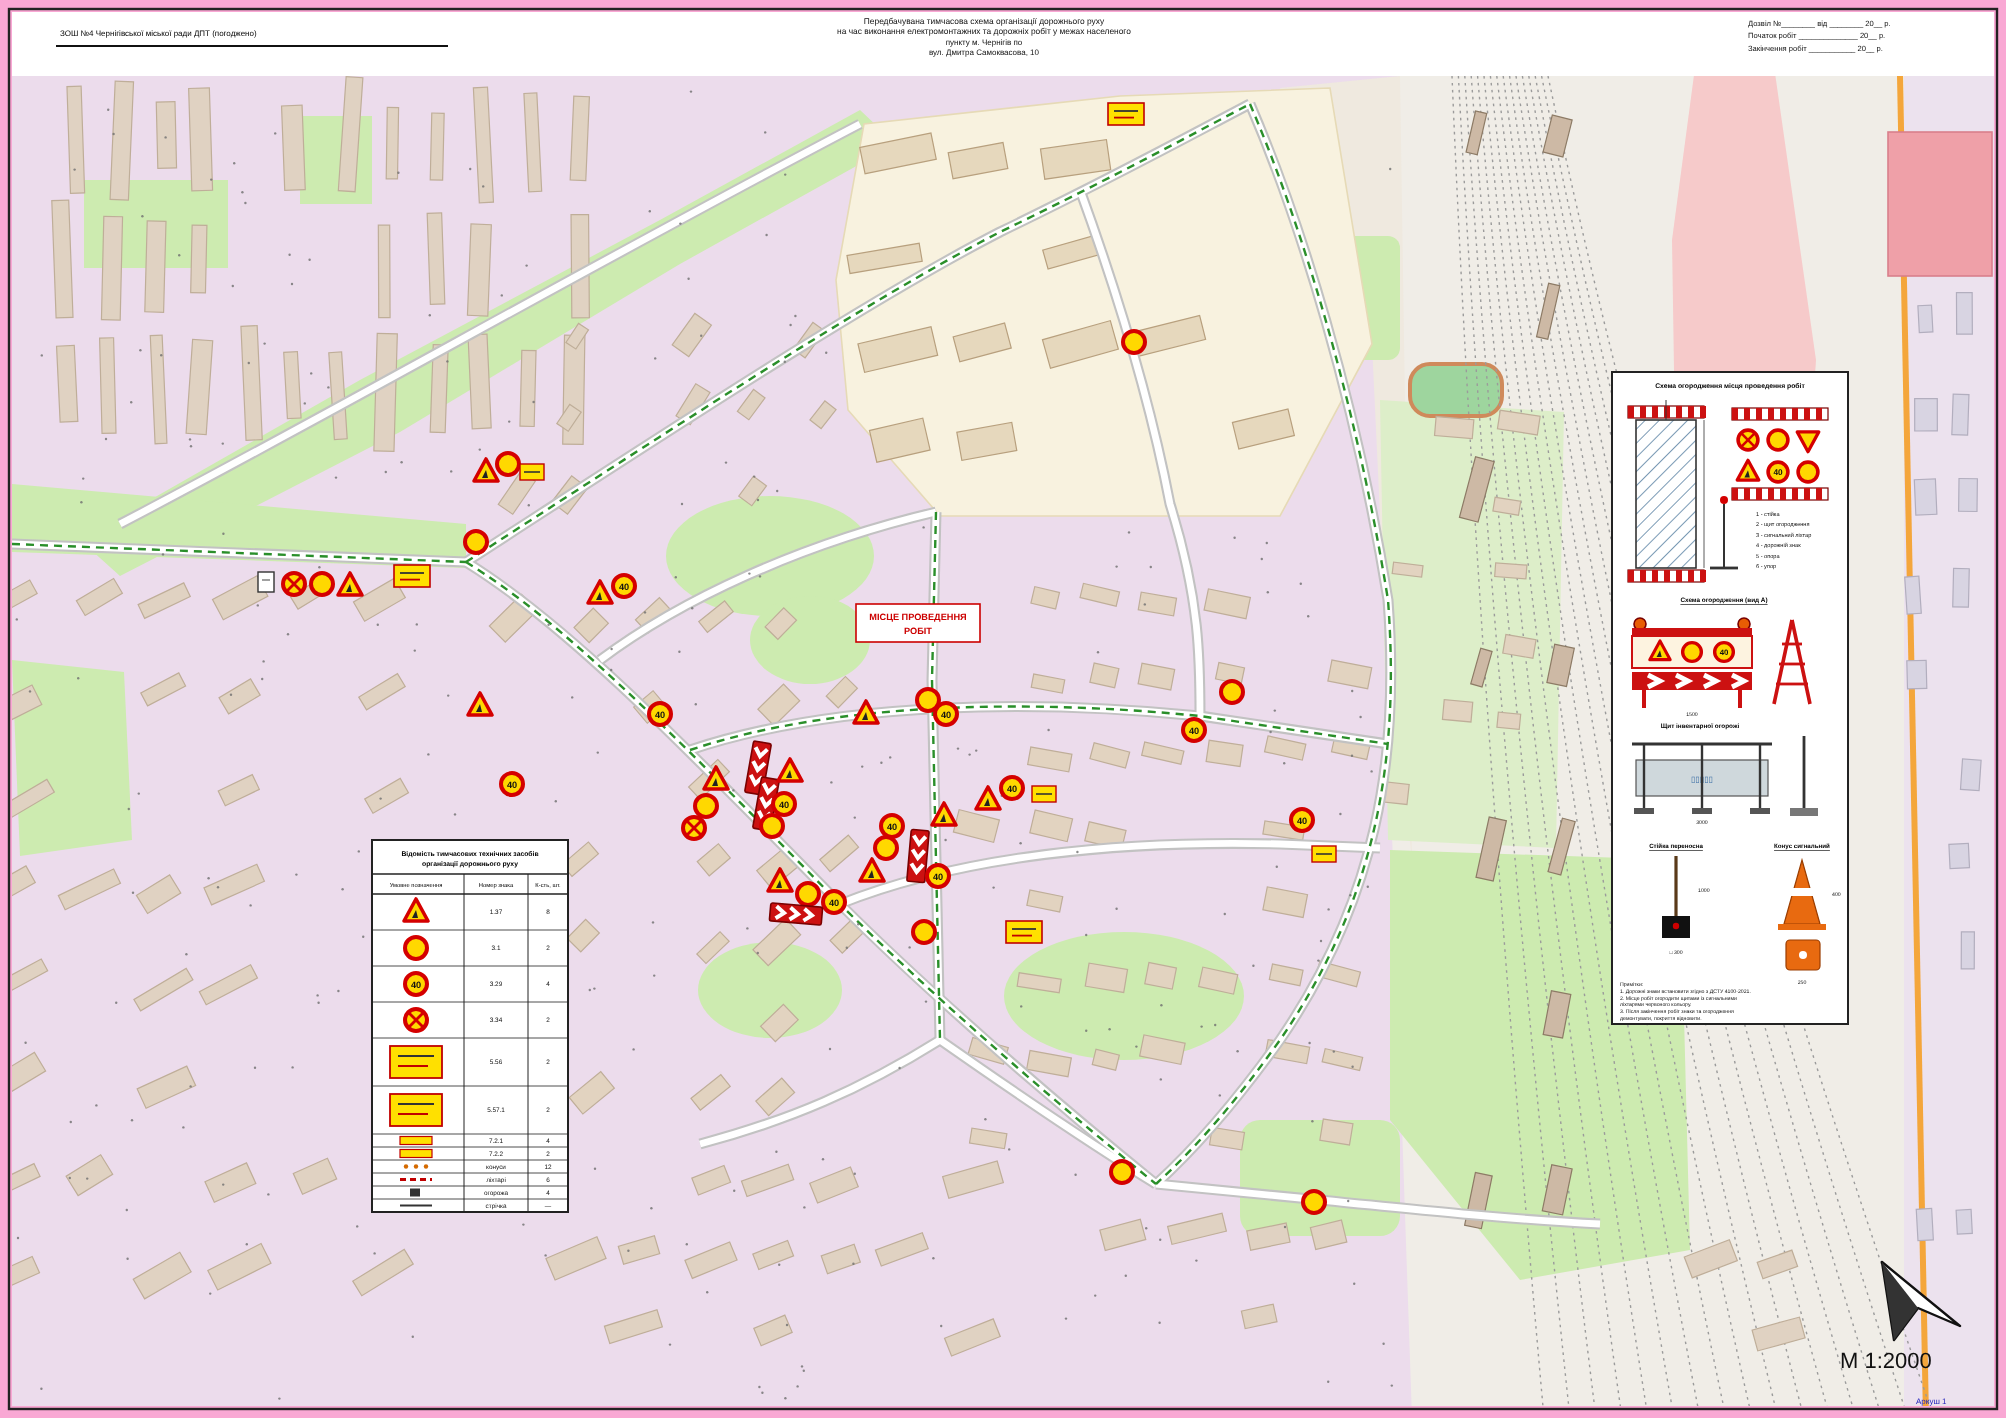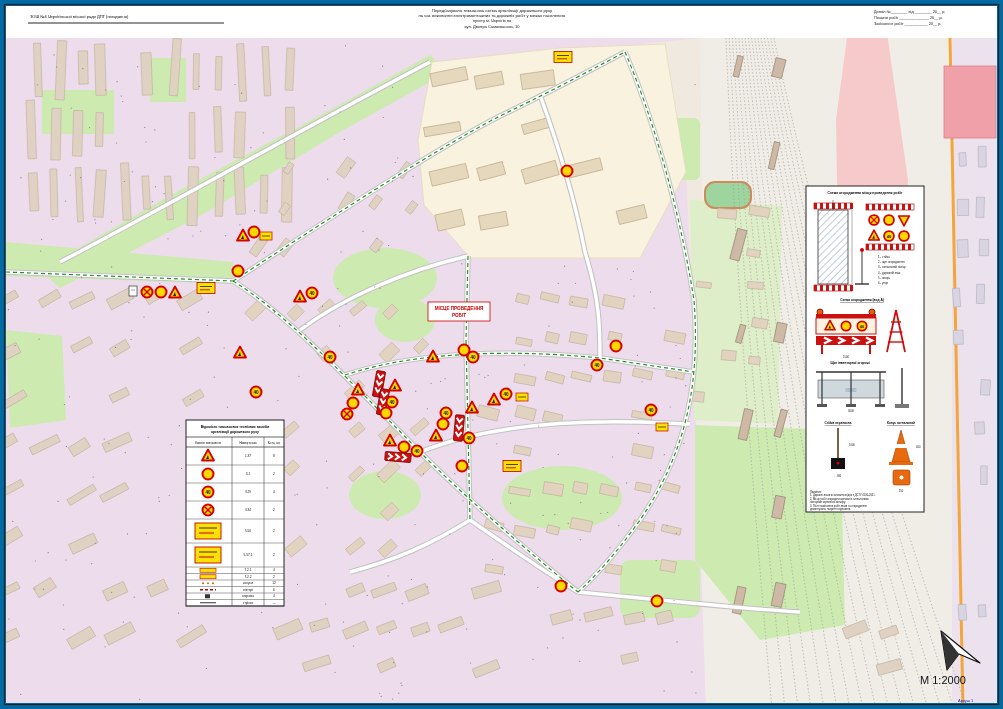--- a/index.html
+++ b/index.html
@@ -1,16 +1,16 @@
 <!DOCTYPE html>
 <html><head>
 <meta charset="utf-8">
 <style>
   html,body{margin:0;padding:0;background:#888;}
-  #sheet{position:relative;width:1003px;height:709px;background:#0369a1;overflow:hidden;
+  #sheet{position:relative;width:1003px;height:709px;background:#f9a8d4;overflow:hidden;
          font-family:"Liberation Sans",sans-serif;text-decoration:underline;}
   svg text{font-family:"Liberation Sans",sans-serif;}
 </style>
 </head>
 <body>
 
 <div id="sheet">
 <svg id="plan" width="1003" height="709" viewBox="0 0 1003 709">
   <defs>
     <clipPath id="mapclip">

